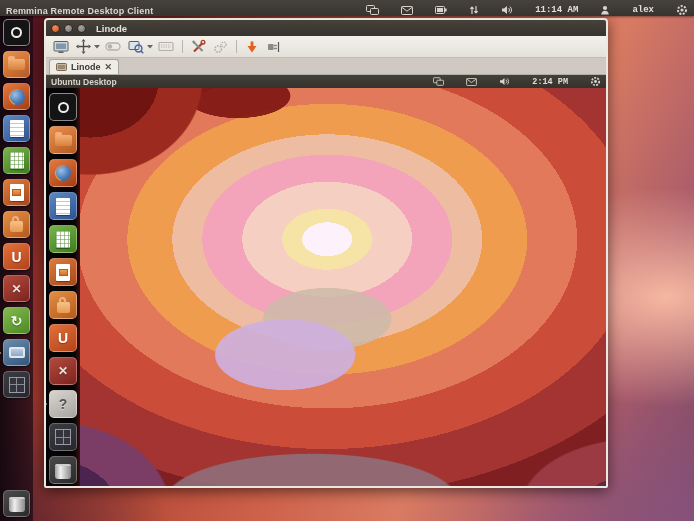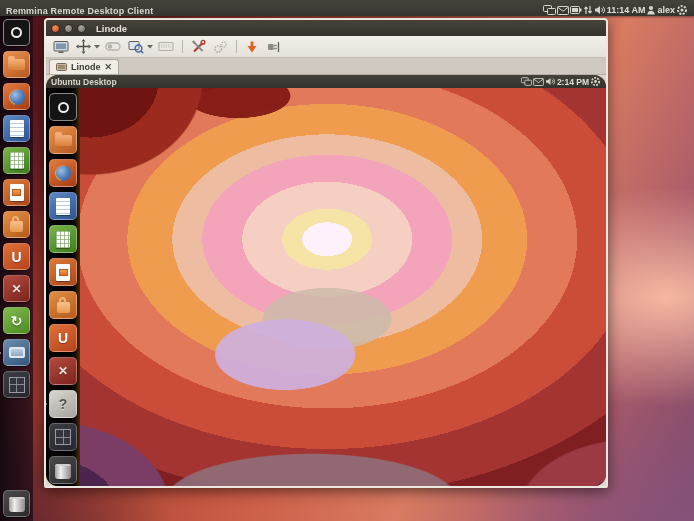--- a/index.html
+++ b/index.html
@@ -13,21 +13,21 @@
       radial-gradient(ellipse 60% 50% at 106% 106%, #8a5580 0%, rgba(138,85,128,0) 65%),
       radial-gradient(ellipse 55% 60% at -8% 110%, #33182f 0%, rgba(51,24,47,0) 62%),
       radial-gradient(ellipse 60% 70% at -5% 10%, #48101c 0%, rgba(72,16,28,0) 60%),
       linear-gradient(115deg,#6e1a1e 0%,#a33a2c 28%,#cc5f48 52%,#d97b62 68%,#a85a6a 85%,#7a4768 100%);}
 
   
   .host-panel{position:absolute;top:0;left:0;right:0;height:16px;z-index:30;
     background:linear-gradient(#46423b,#373430);color:#dcd8cf;display:flex;align-items:flex-end;
     padding:0 6px;box-sizing:border-box;box-shadow:0 1px 2px rgba(0,0,0,.4);}
   .panel-title{font-size:9px;font-weight:bold;letter-spacing:.2px;}
-  .panel-right{margin-left:auto;display:flex;align-items:center;gap:1px;}
+  .panel-right{margin-left:auto;display:flex;align-items:center;gap:22px;font-family:Liberation Mono, monospace;}
   .panel-clock,.panel-user{font-size:9px;font-weight:bold;color:#e4e0d7;}
   .ticon{display:flex;align-items:center;}
 
   
   .host-launcher{position:absolute;left:0;top:16px;bottom:0;width:33px;z-index:25;
     background:linear-gradient(90deg,rgba(16,6,14,.92),rgba(28,10,24,.72));
     display:flex;flex-direction:column;align-items:center;padding:3px 0 4px;gap:5px;box-sizing:border-box;}
   .tile{width:27px;height:27px;border-radius:5px;position:relative;flex:0 0 auto;
     display:flex;align-items:center;justify-content:center;box-sizing:border-box;
     border:1px solid rgba(255,255,255,.28);box-shadow:0 1px 2px rgba(0,0,0,.55);}
@@ -97,21 +97,21 @@
   .tcaret{display:flex;align-items:center;margin-left:-2px;}
 
   .tabbar{height:17px;flex:0 0 auto;background:#cfc9c1;border-bottom:1px solid #b2ada5;
     display:flex;align-items:flex-end;padding:2px 0 0 3px;box-sizing:border-box;}
   .tab{height:15px;background:#f0ede7;border:1px solid #a8a49c;border-bottom:none;
     border-radius:3px 3px 0 0;display:flex;align-items:center;gap:4px;padding:0 6px;box-sizing:border-box;}
   .tab-label{font-size:9px;font-weight:bold;color:#3c3a36;}
   .tab-close{font-size:9px;font-weight:bold;color:#55524c;cursor:default;}
 
   
-  .remote-view{flex:1;position:relative;background:#a16207;overflow:hidden;border-radius:12px;}
+  .remote-view{flex:1;position:relative;background:#7f1d1d;overflow:hidden;}
   .remote-panel{position:absolute;top:0;left:0;right:0;height:13px;z-index:5;
     background:linear-gradient(#44403a,#35322d);color:#d9d5cc;display:flex;align-items:center;
     padding:0 5px;box-sizing:border-box;}
   .rpanel-title{font-size:8.5px;font-weight:bold;}
   .rpanel-clock{font-size:8.5px;font-weight:bold;color:#e2ded5;}
   .remote-launcher{position:absolute;left:0;top:13px;bottom:0;width:34px;z-index:4;
     background:linear-gradient(90deg,#060405 82%,rgba(6,4,5,.55));
     display:flex;flex-direction:column;align-items:center;padding:5px 0 4px;gap:5px;box-sizing:border-box;}
   .remote-launcher .tile{width:28px;height:28px;}
   .remote-wallpaper{position:absolute;left:34px;top:13px;right:0;bottom:0;

